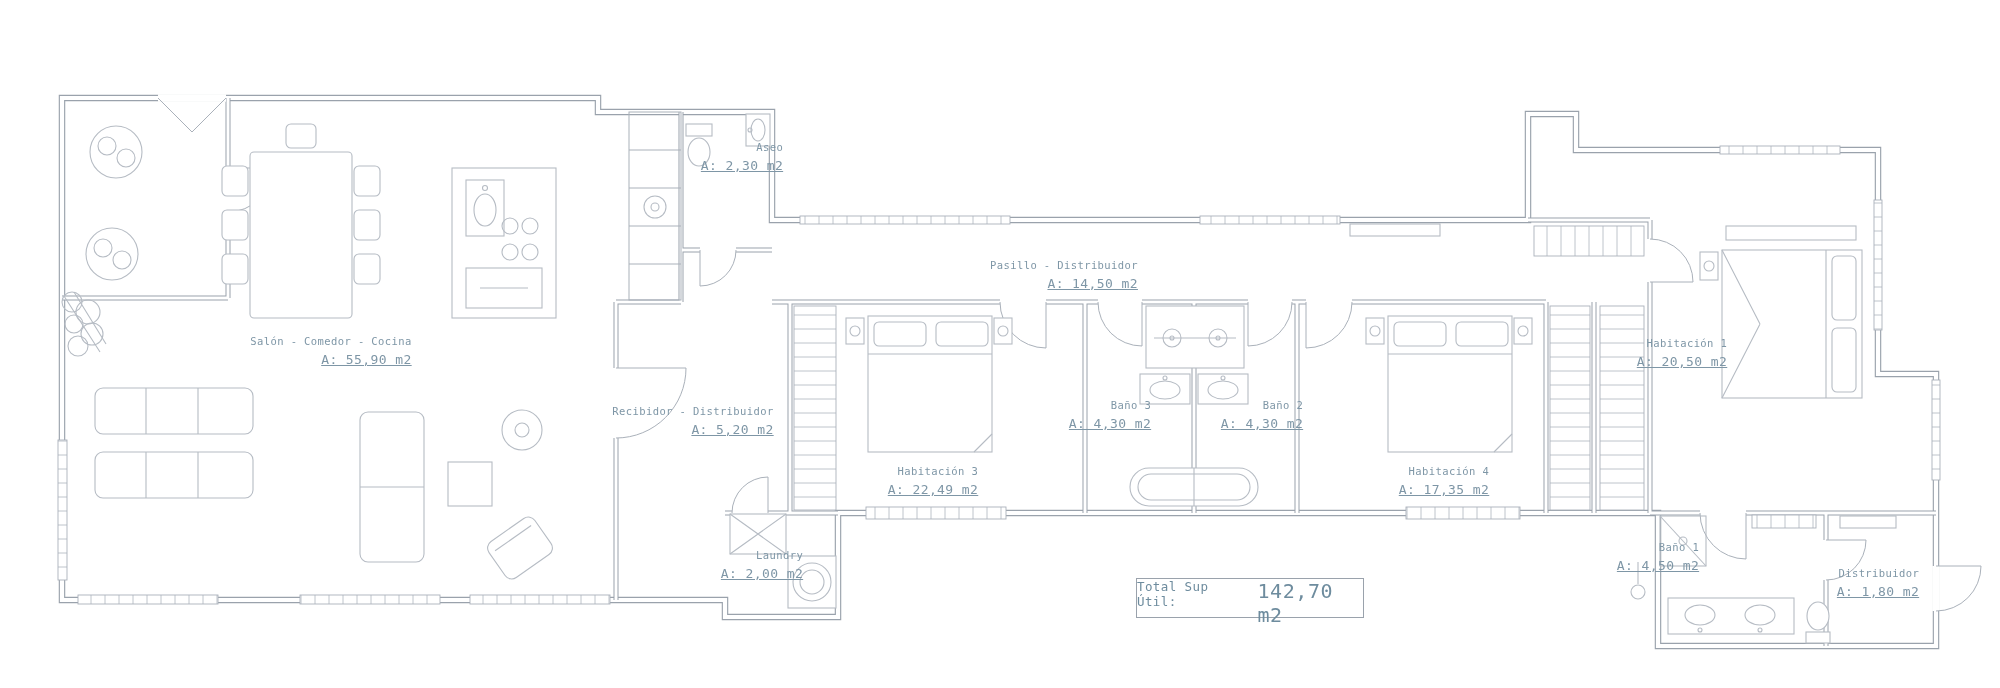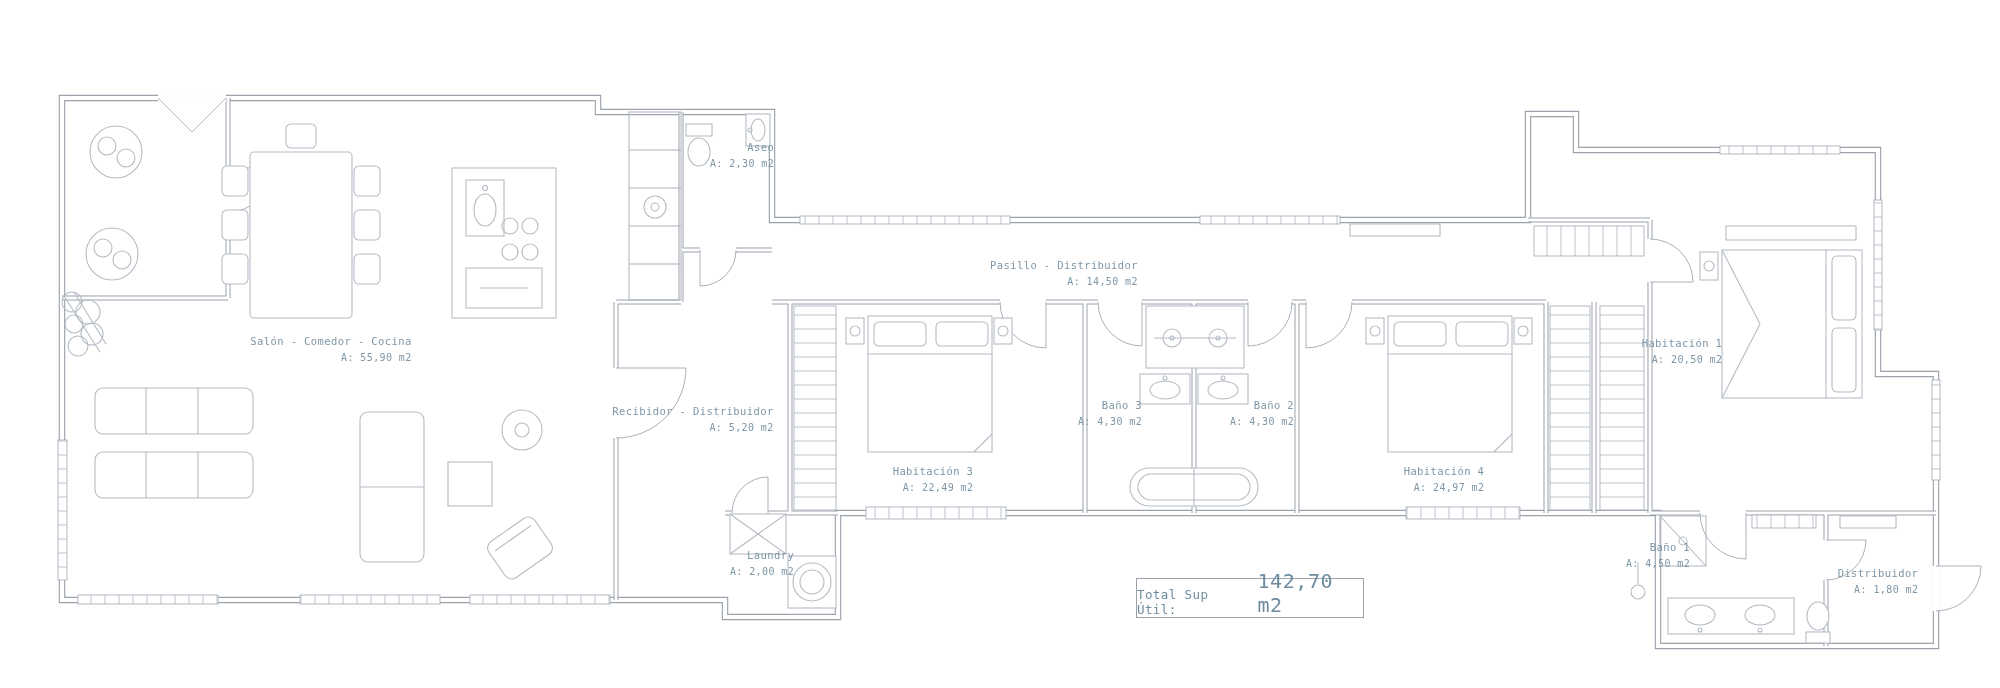--- a/index.html
+++ b/index.html
@@ -17,23 +17,23 @@
   .furn{fill:#fff;stroke:var(--furniture);stroke-width:1.1;}
   .furnN{fill:none;stroke:var(--furniture);stroke-width:1.1;}
   .door{fill:none;stroke:var(--wallLight);stroke-width:1;}
   .winr{stroke:var(--wallLight);stroke-width:0.9;fill:url(#pvt);}
   .winrh{stroke:var(--wallLight);stroke-width:0.9;fill:url(#phz);}
   .clos{stroke:var(--wallLight);stroke-width:0.9;fill:url(#phz);}
   .closh{stroke:var(--wallLight);stroke-width:0.9;fill:url(#pvt);}
   .room-label{position:absolute;transform:translateX(-50%);text-align:right;
     color:var(--label);font-size:10.5px;letter-spacing:.4px;line-height:1.5;white-space:nowrap;}
   .rl-name{display:block;}
-  .rl-area{display:block;font-size:10px;}
+  .rl-area{display:block;font-size:13px;text-decoration:underline;}
   .total-box{position:absolute;border:1.2px solid var(--totalBorder);background:#fff;
-    display:flex;align-items:flex-end;justify-content:center;gap:10px;color:var(--totalText);}
+    display:flex;align-items:flex-start;justify-content:center;gap:10px;color:var(--totalText);}
   .total-label{font-size:12.5px;letter-spacing:.4px;}
   .total-value{font-size:20px;letter-spacing:.6px;}
 </style>
 </head>
 <body>
 
 <div class="stage">
 
 <svg width="2000" height="688" viewBox="0 0 2000 688">
   <defs>
@@ -269,21 +269,21 @@
 <div class="room-label" style="left:1682px;top:336px">
   <span class="rl-name">Habitación 1</span>
   <span class="rl-area">A: 20,50 m2</span>
 </div>
 <div class="room-label" style="left:933px;top:464px">
   <span class="rl-name">Habitación 3</span>
   <span class="rl-area">A: 22,49 m2</span>
 </div>
 <div class="room-label" style="left:1444px;top:464px">
   <span class="rl-name">Habitación 4</span>
-  <span class="rl-area">A: 24,97 m2</span>
+  <span class="rl-area">A: 17,35 m2</span>
 </div>
 <div class="room-label" style="left:762px;top:548px">
   <span class="rl-name">Laundry</span>
   <span class="rl-area">A: 2,00 m2</span>
 </div>
 <div class="room-label" style="left:1658px;top:540px">
   <span class="rl-name">Baño 1</span>
   <span class="rl-area">A: 4,50 m2</span>
 </div>
 <div class="room-label" style="left:1878px;top:566px">

